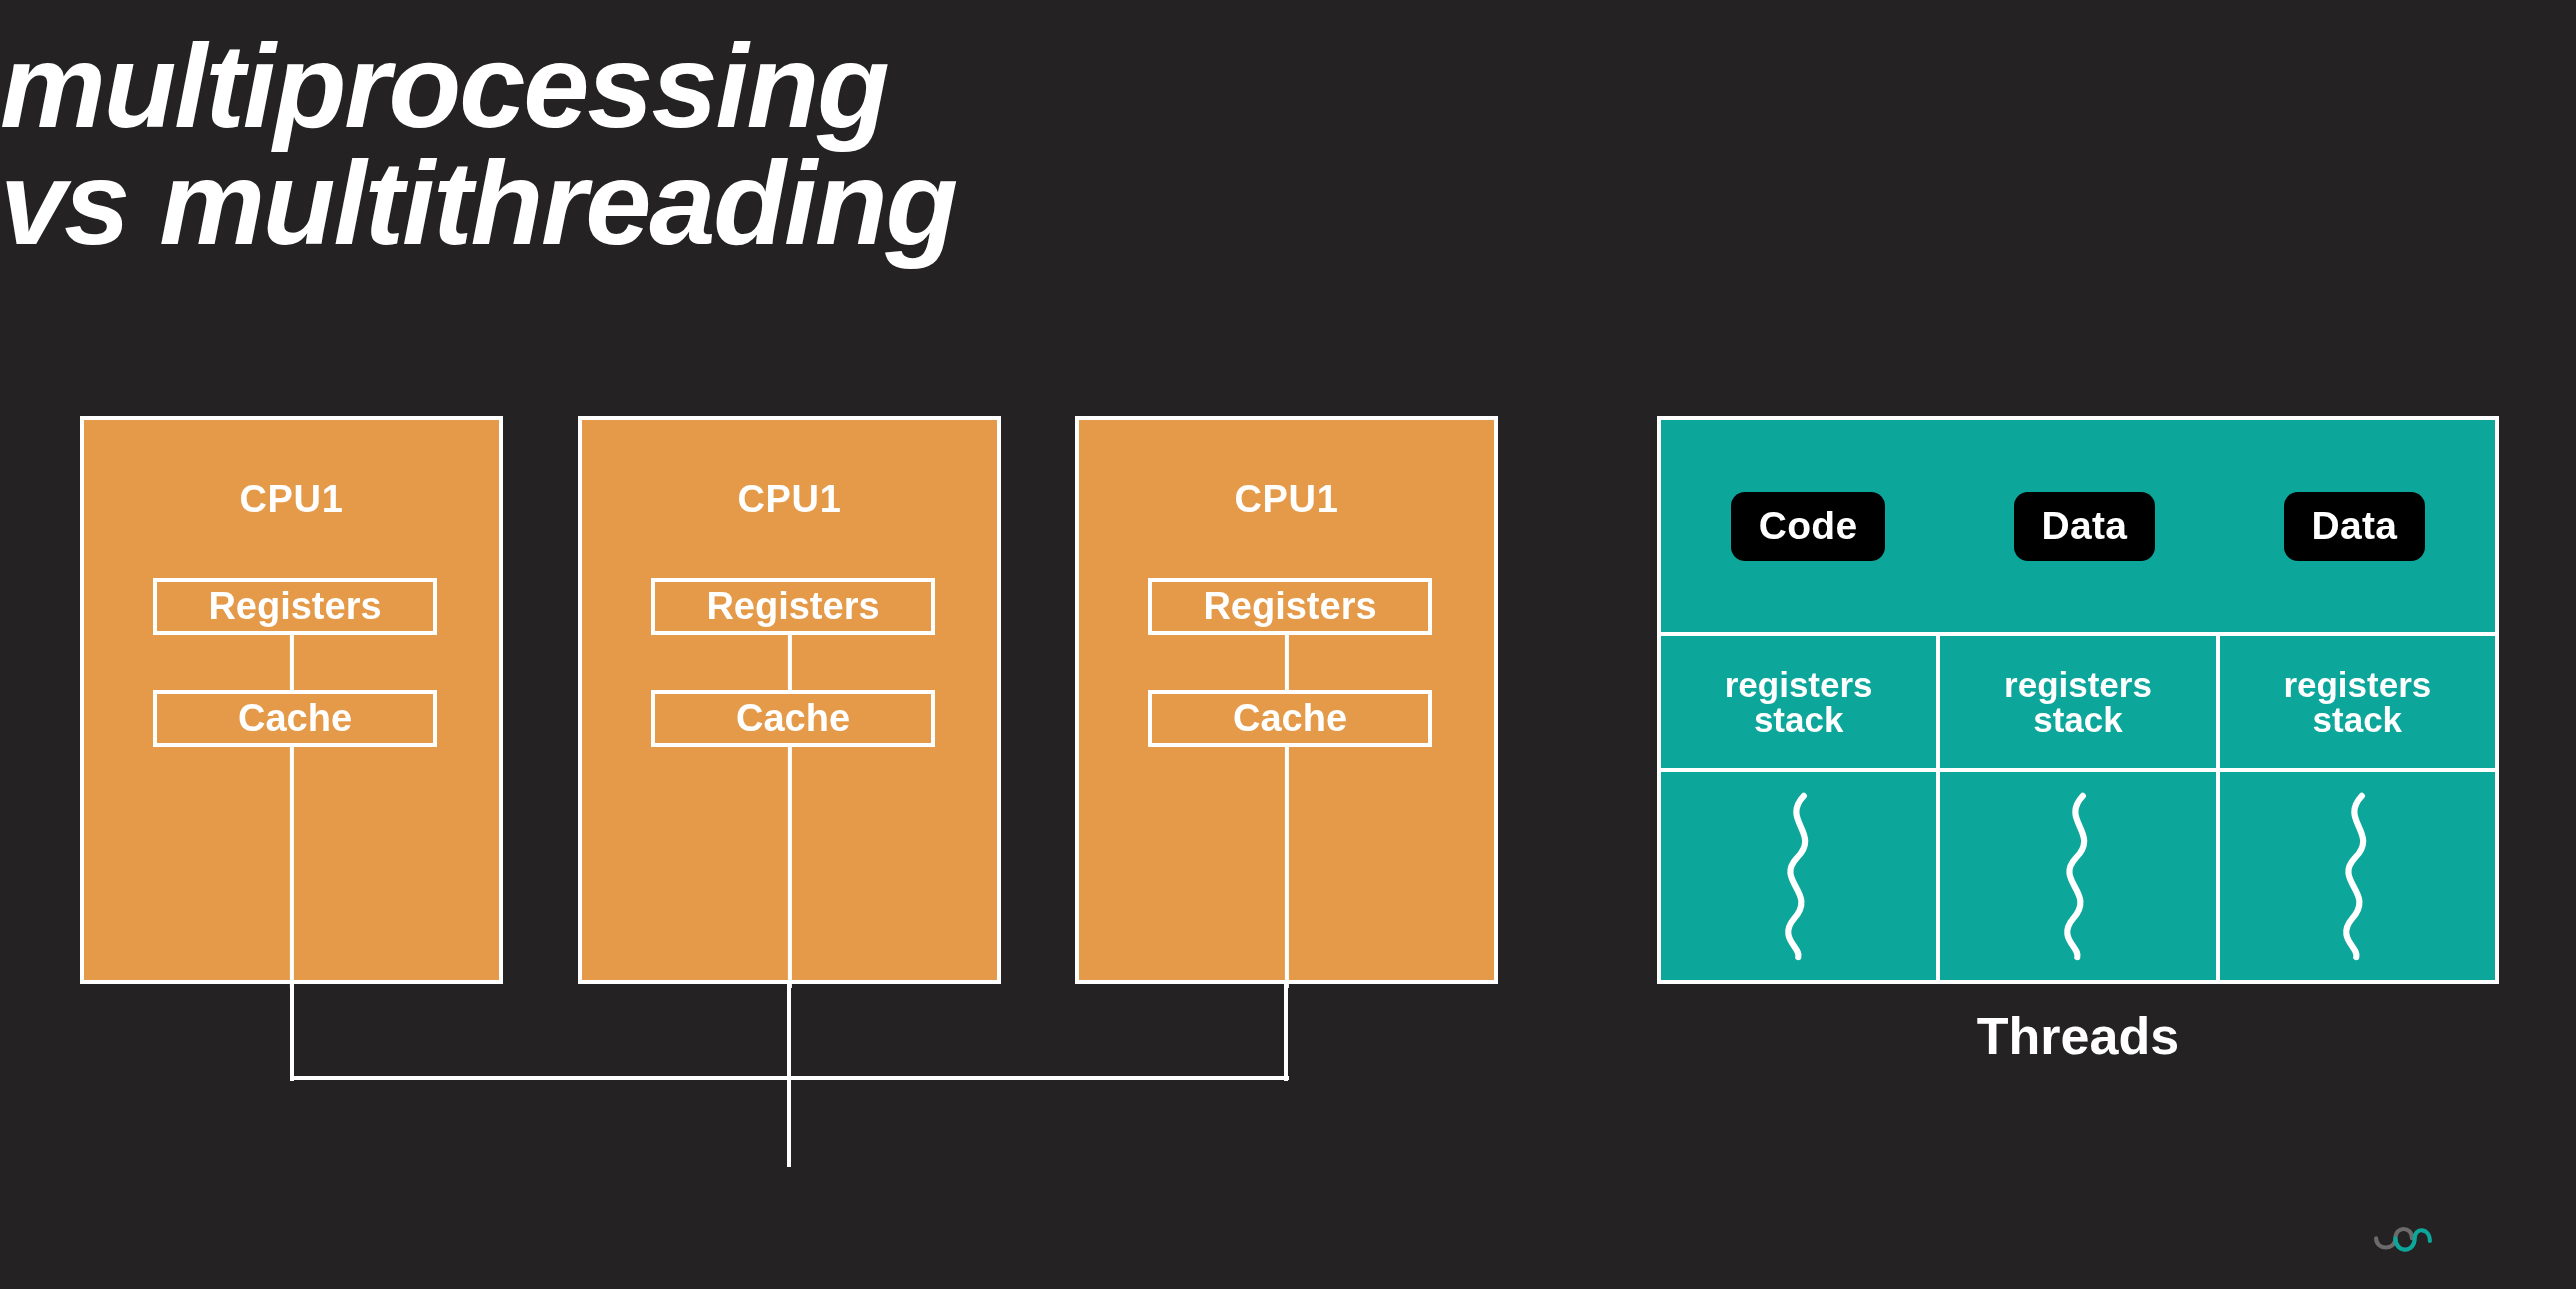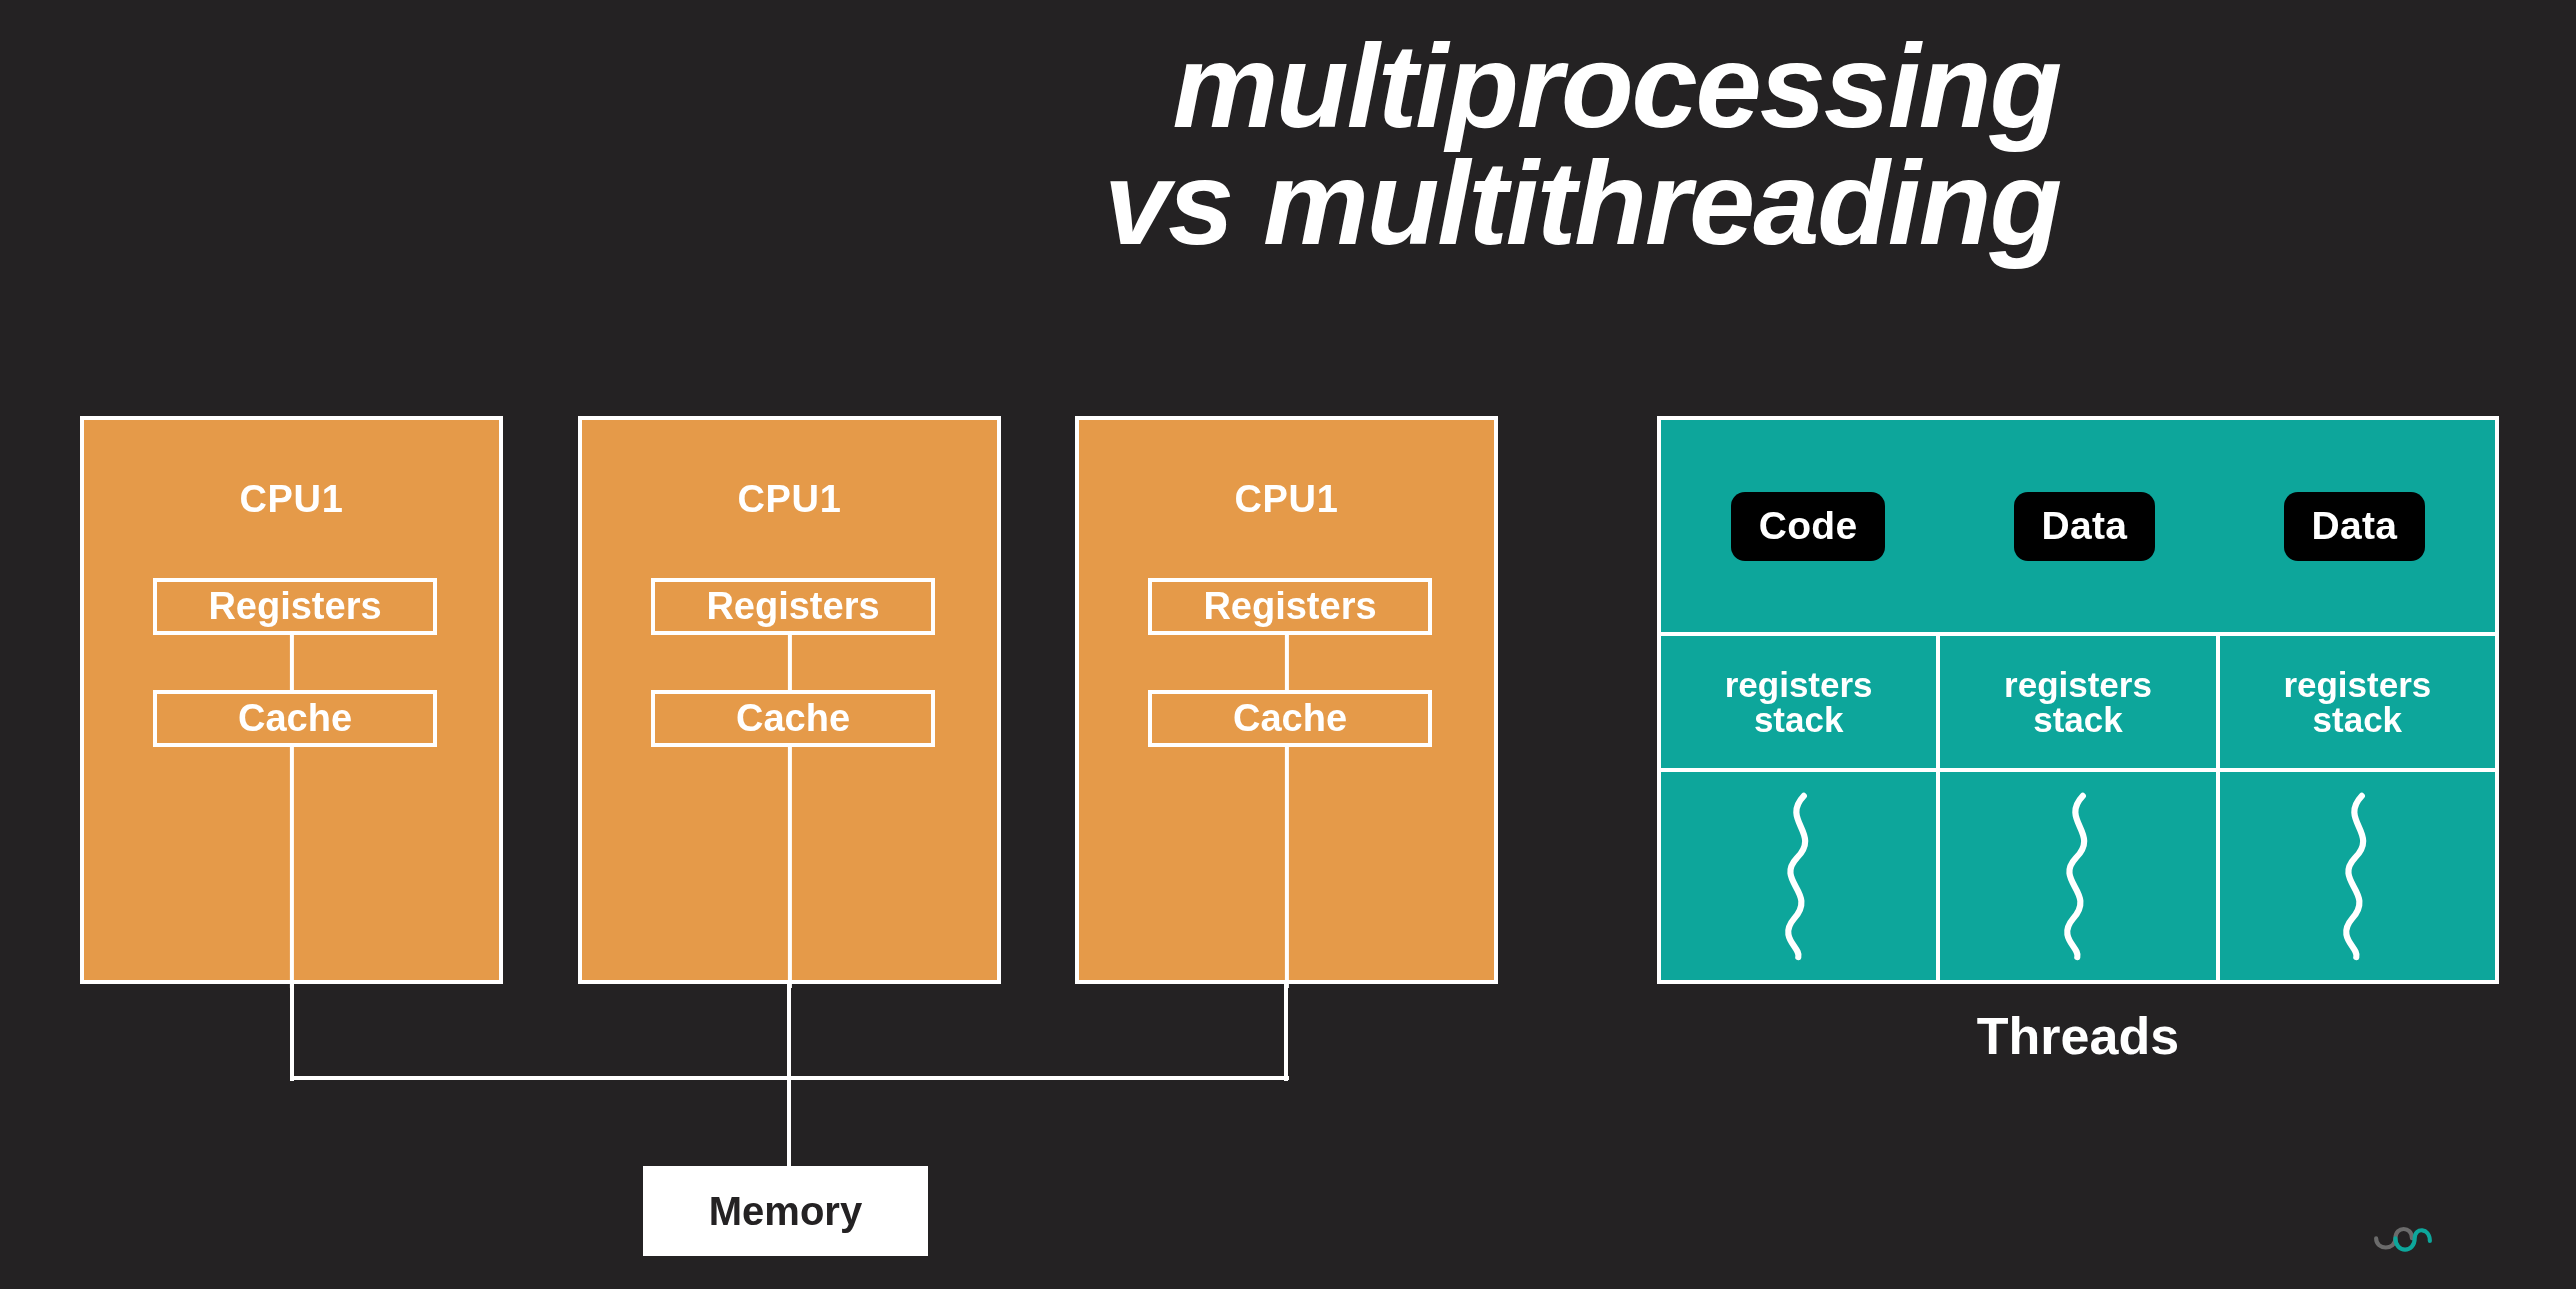--- a/index.html
+++ b/index.html
@@ -15,21 +15,21 @@
     overflow: hidden;
     font-family: "Liberation Sans", sans-serif;
   }
 
   
   #title {
     position: absolute;
     left: 0;
     top: 28px;
     width: 2060px;
-    text-align: right;
+    text-align: left;
     color: #ffffff;
     font-family: "Liberation Sans", sans-serif;
     font-weight: bold;
     font-style: italic;
     font-size: 119px;
     line-height: 0.98;
     letter-spacing: -2.1px;
   }
   #title .line { display: block; }
 
@@ -253,21 +253,20 @@
     <div class="inner-connector"></div>
     <div class="inner-box inner-cache">Cache</div>
     <div class="cpu-downlead"></div>
   </div>
 
   <div class="bus-drop" id="bus-drop-left"></div>
   <div class="bus-drop" id="bus-drop-mid"></div>
   <div class="bus-drop" id="bus-drop-right"></div>
   <div id="bus-horizontal"></div>
   <div id="bus-to-memory"></div>
-  <div id="memory-box">Memory</div>
 
   <div id="thread-panel">
 
     <div id="shared-row">
       <div class="badge">Code</div>
       <div class="badge">Data</div>
       <div class="badge">Data</div>
     </div>
 
     <div id="regstack-row">

